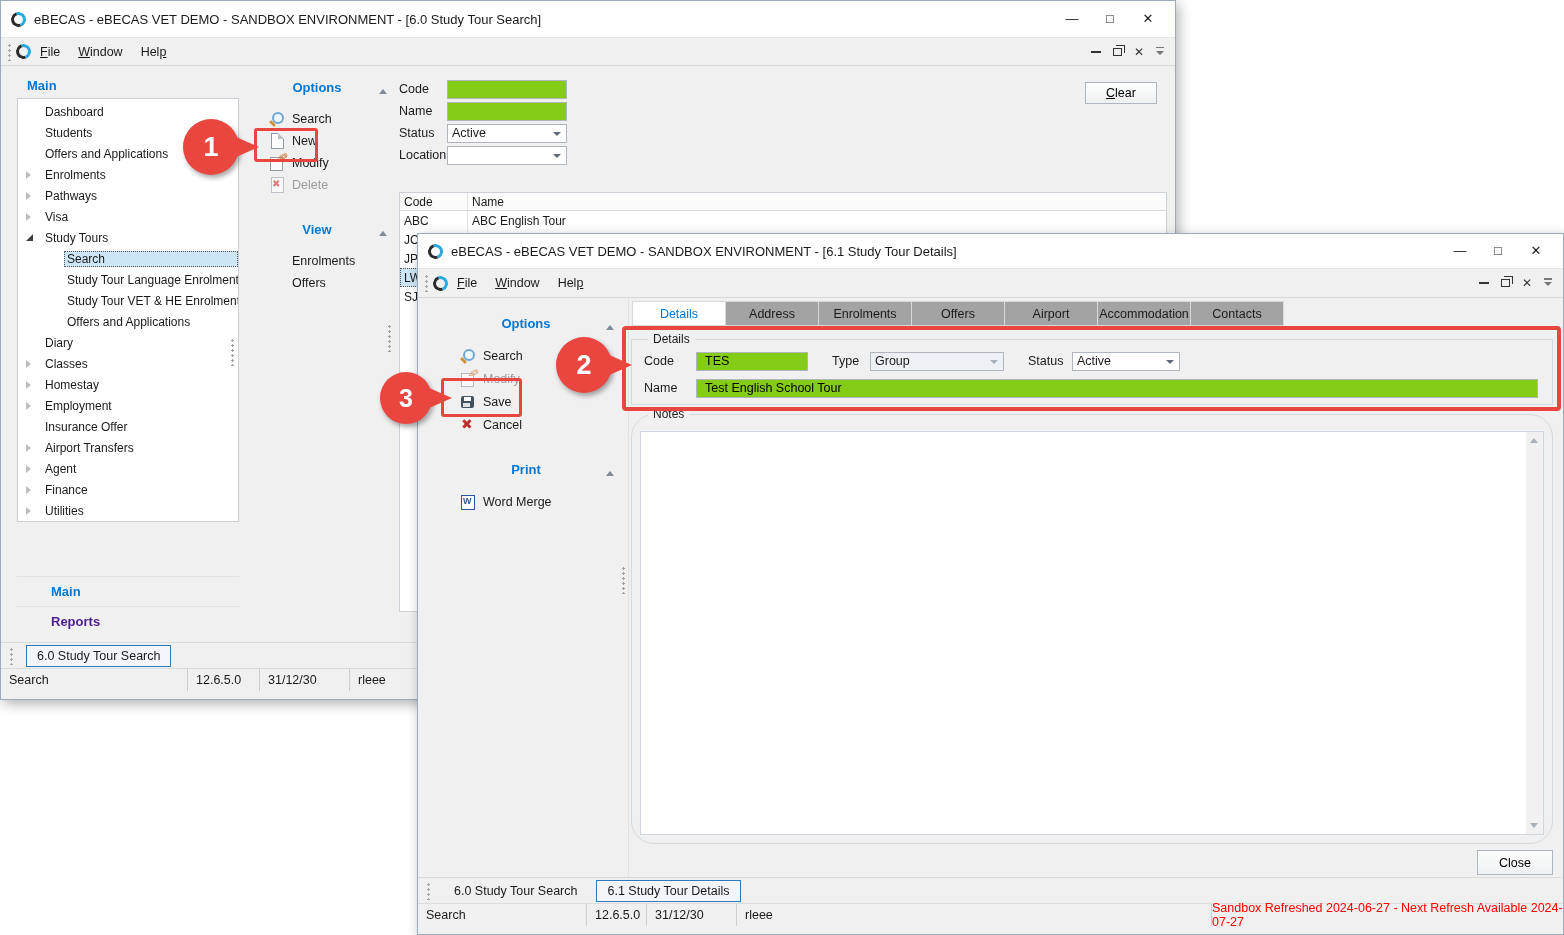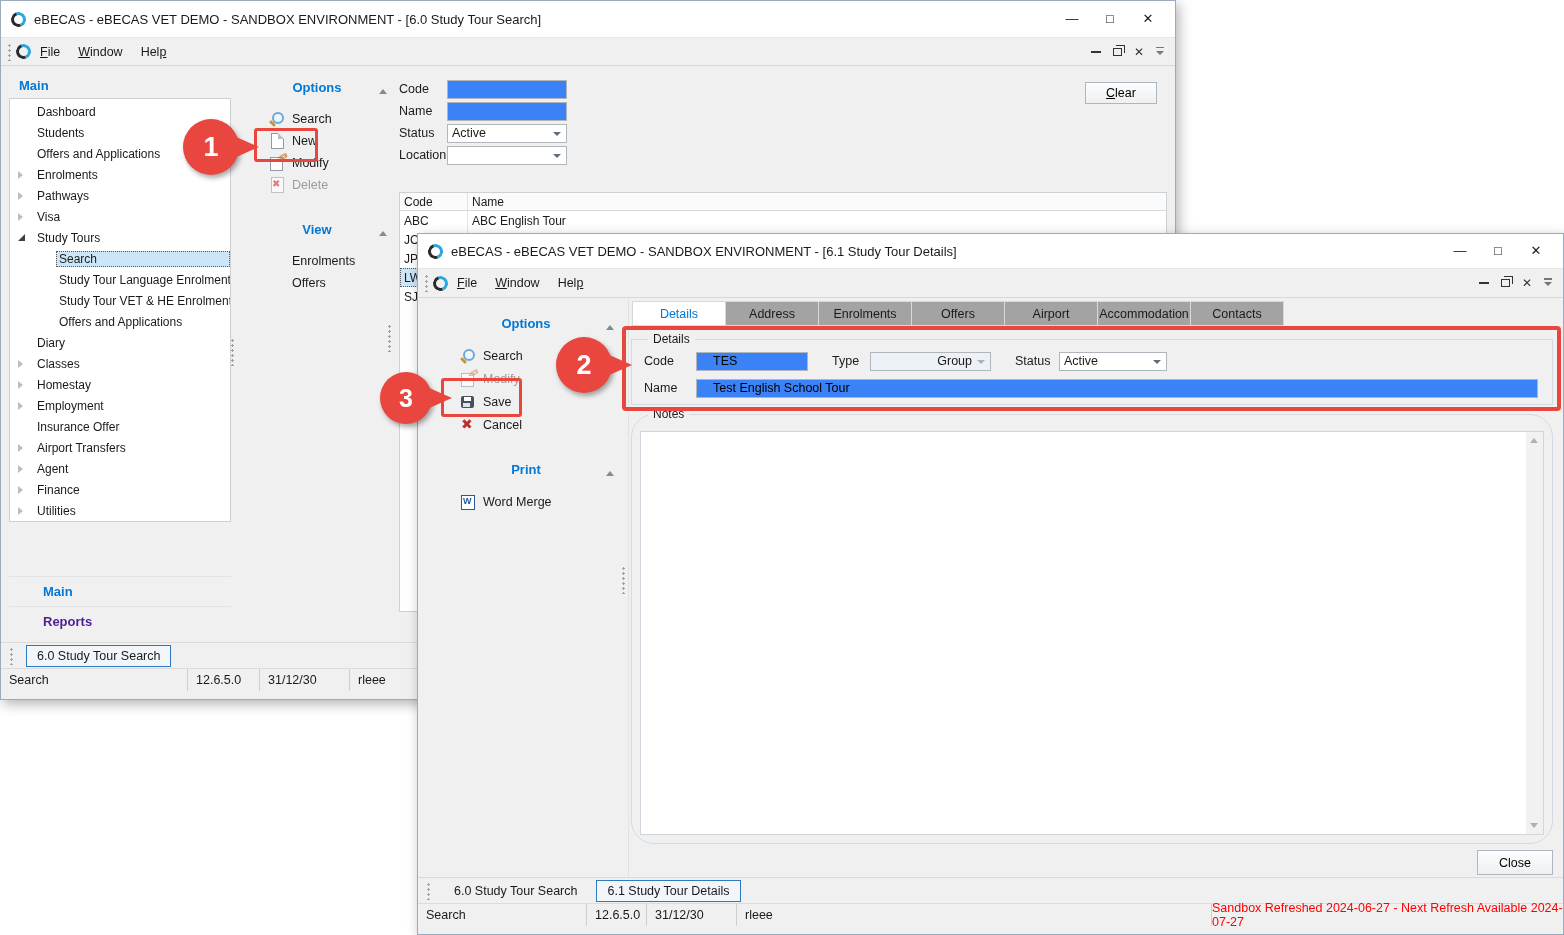--- a/index.html
+++ b/index.html
@@ -46,21 +46,21 @@
   .bottom-pad { height:8px; flex:0 0 auto; }
   .status-alert { display:flex; align-items:center; justify-content:center; color:#f00; width:352px; }
 
   
   #back-window { left:0; top:0; width:1176px; height:700px; }
   #back-window .statusbar .status-cell:nth-child(1){ width:186px; }
   #back-window .statusbar .status-cell:nth-child(2){ width:72px; }
   #back-window .statusbar .status-cell:nth-child(3){ width:90px; }
   #back-window .statusbar .status-cell:nth-child(4){ flex:1; }
 
-  .nav-panel { position:absolute; left:8px; top:6px; width:222px; bottom:6px; display:flex; flex-direction:column; }
+  .nav-panel { position:absolute; left:16px; top:6px; width:222px; bottom:6px; display:flex; flex-direction:column; }
   .nav-title { height:26px; display:flex; align-items:center; padding-left:10px;
     color:#0078d7; font-weight:bold; font-size:13px; }
   .tree { background:#fff; border:1px solid #ccd1d7; height:424px; padding-top:2px; overflow:hidden; }
   .tree-item { display:flex; align-items:center; height:21px; padding-left:8px; font-size:12px; cursor:default; }
   .tree-item.lvl2 { padding-left:30px; }
   .twisty { width:16px; display:flex; align-items:center; justify-content:flex-start; flex:0 0 16px; }
   .tw-collapsed { width:0; height:0; border-top:4px solid transparent; border-bottom:4px solid transparent;
     border-left:5px solid #bdbdbd; }
   .tw-expanded { width:0; height:0; border-bottom:7px solid #404040; border-left:7px solid transparent; }
   .tree-label { flex:1; padding:1px 3px; white-space:nowrap; }
@@ -109,21 +109,21 @@
   .icon-word::after { content:'W'; position:absolute; left:3px; top:2px; font-size:9px;
     font-weight:bold; color:#2b579a; }
   .icon-empty { }
 
   .grip-v { position:absolute; width:5px;
     background-image:radial-gradient(#9f9f9f 1px,transparent 1.2px); background-size:5px 5px; }
 
   .form-area { position:absolute; left:398px; top:0; right:8px; height:124px; padding-top:12px; }
   .f-row { display:flex; align-items:center; height:22px; }
   .f-label { width:48px; }
-  .f-input { width:120px; height:19px; border:1px solid #b0b6bd; background:#3b82f6; font:inherit; padding:0 16px; }
+  .f-input { width:120px; height:19px; border:1px solid #b0b6bd; background:#84cc16; font:inherit; padding:0 8px; }
   .select { position:relative; display:flex; align-items:center; border:1px solid #b0b6bd; background:#fff;
     height:19px; width:120px; padding:0 18px 0 4px; }
   .select .dd { position:absolute; right:5px; top:7px; width:0; height:0; border-left:4px solid transparent;
     border-right:4px solid transparent; border-top:4px solid #5f6b78; }
   .select.disabled { background:#edf0f4; }
   .select.disabled .dd { border-top-color:#a8b0ba; }
   .btn { background:linear-gradient(#fdfdfd,#eef0f2); border:1px solid #aeb6c2; font:inherit;
     display:flex; align-items:center; justify-content:center; cursor:default; }
   #clear-btn { position:absolute; right:10px; top:16px; width:72px; height:22px; }
 
@@ -153,21 +153,21 @@
   .tab:first-child { margin-left:0; }
   .tab.active { background:#fff; color:#0078d7; }
 
   .groupbox { position:absolute; border:1px solid #d3dae0; }
   .gb-legend { position:absolute; top:-8px; left:16px; background:#f0f0f0; padding:0 5px; font-size:12px; }
   #details-group { left:2px; top:41px; right:10px; height:66px; }
   .dg-row { position:absolute; left:12px; right:14px; display:flex; align-items:center; height:20px; }
   .dg-row.r1 { top:11px; }
   .dg-row.r2 { top:38px; }
   .dg-label { width:52px; }
-  .w112 { width:112px; } .w126 { width:121px;justify-content:flex-end; } .w108 { width:108px; } .gap24 { width:24px; }
+  .w112 { width:112px; } .w126 { width:134px; } .w108 { width:108px; } .gap24 { width:24px; }
   .dg-label.mid { width:38px; } .dg-label.mid2 { width:44px; }
   .name-input { flex:1; }
 
   #notes-group { left:2px; top:116px; right:10px; bottom:33px;border-radius:23px; }
   .notes-box { position:absolute; left:8px; right:8px; top:16px; bottom:8px; background:#fff;
     border:1px solid #cfd6dd; }
   .vscroll { position:absolute; right:1px; top:1px; bottom:1px; width:17px; background:#f1f1f1; }
   .vs-arrow { position:absolute; left:4px; width:0; height:0; border-left:4px solid transparent;
     border-right:4px solid transparent; }
   .vs-up { top:6px; border-bottom:5px solid #a9b0b8; }

